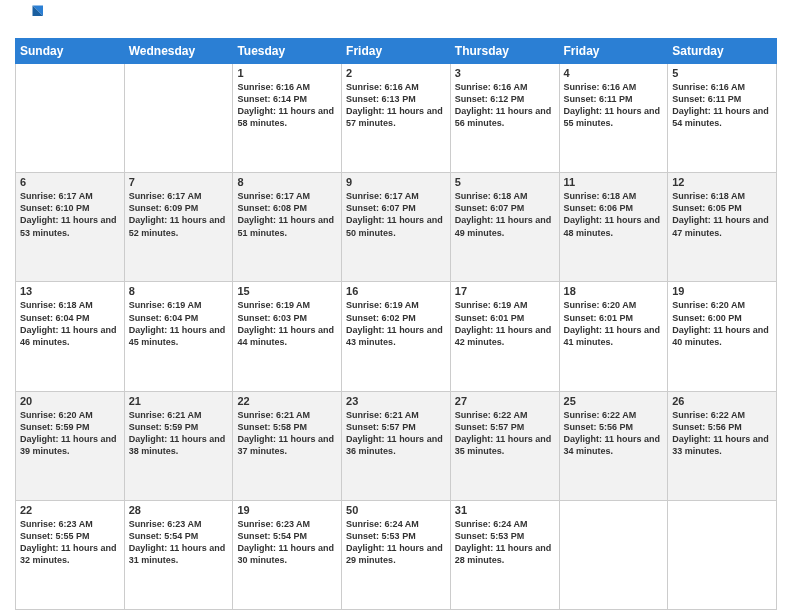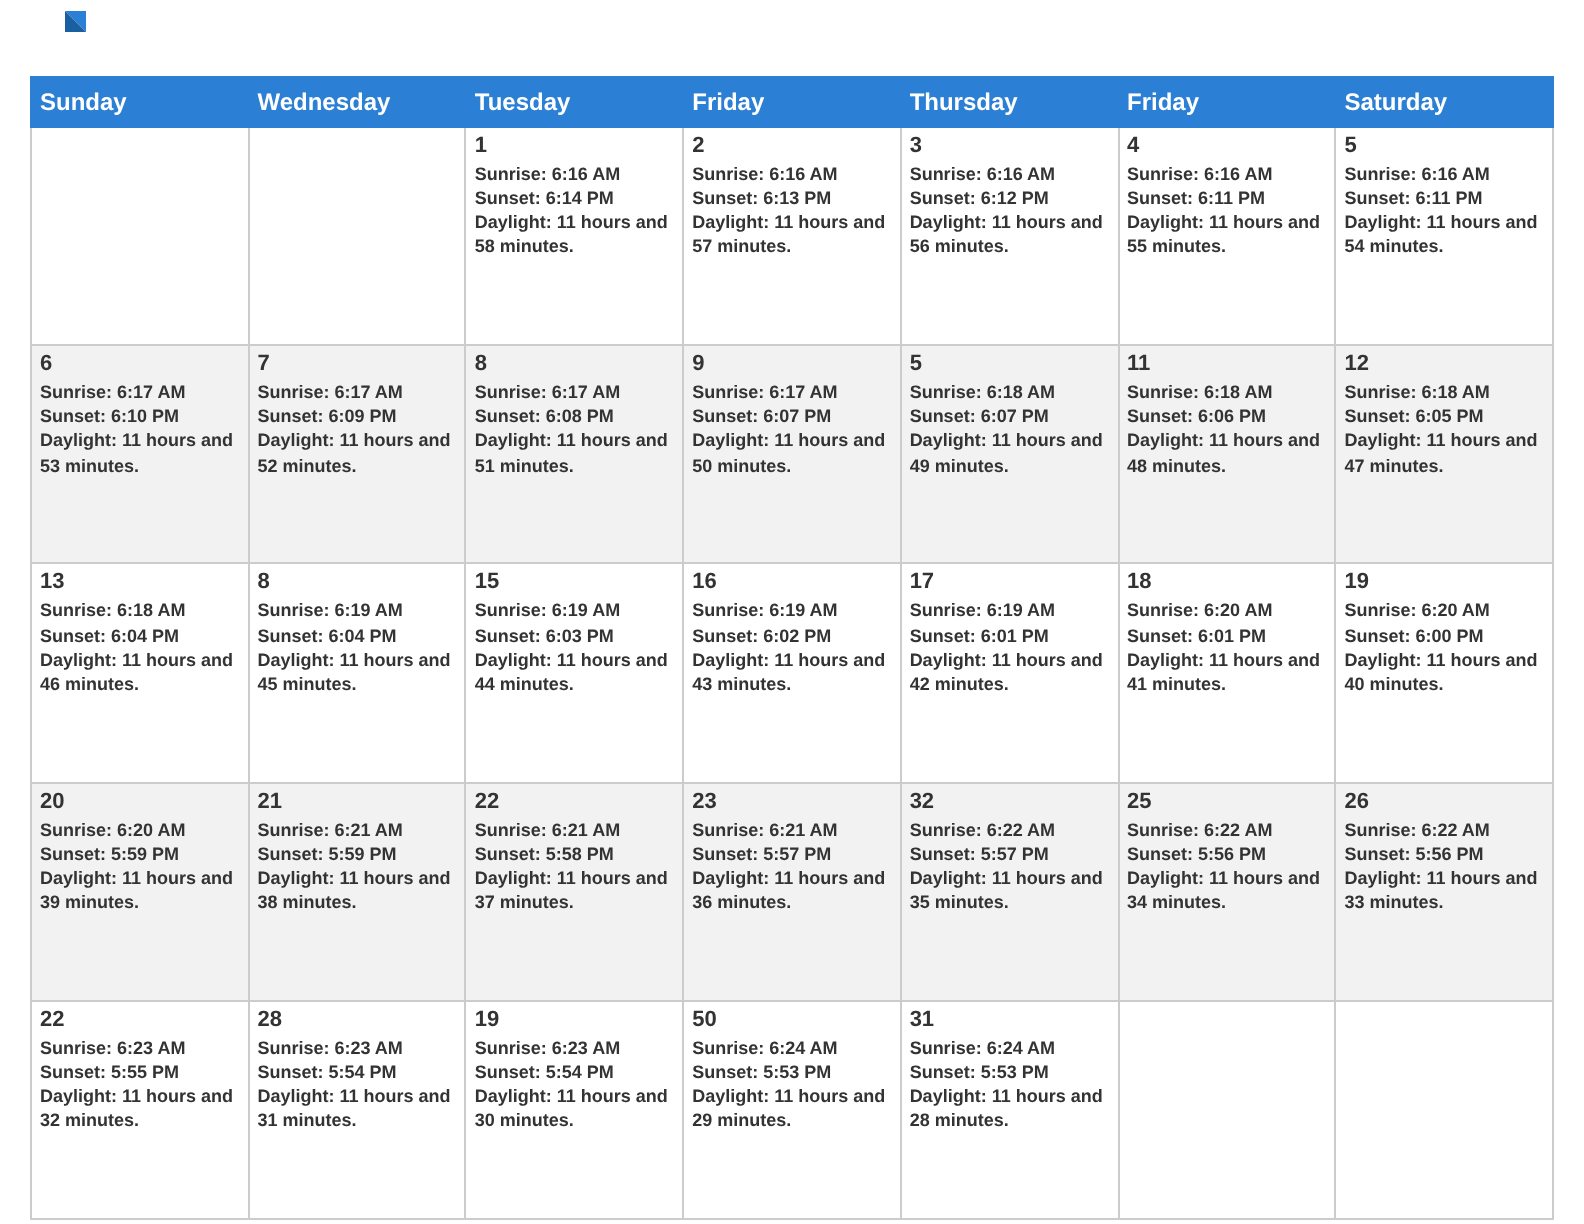--- a/index.html
+++ b/index.html
@@ -278,21 +278,21 @@
 Sunset: 5:58 PM
 Daylight: 11 hours and 37 minutes.</div>
           </td>
           <td>
             <div class="day-num">23</div>
             <div class="cell-text" style="white-space: pre-line;">Sunrise: 6:21 AM
 Sunset: 5:57 PM
 Daylight: 11 hours and 36 minutes.</div>
           </td>
           <td>
-            <div class="day-num">32</div>
+            <div class="day-num">27</div>
             <div class="cell-text" style="white-space: pre-line;">Sunrise: 6:22 AM
 Sunset: 5:57 PM
 Daylight: 11 hours and 35 minutes.</div>
           </td>
           <td>
             <div class="day-num">25</div>
             <div class="cell-text" style="white-space: pre-line;">Sunrise: 6:22 AM
 Sunset: 5:56 PM
 Daylight: 11 hours and 34 minutes.</div>
           </td>

